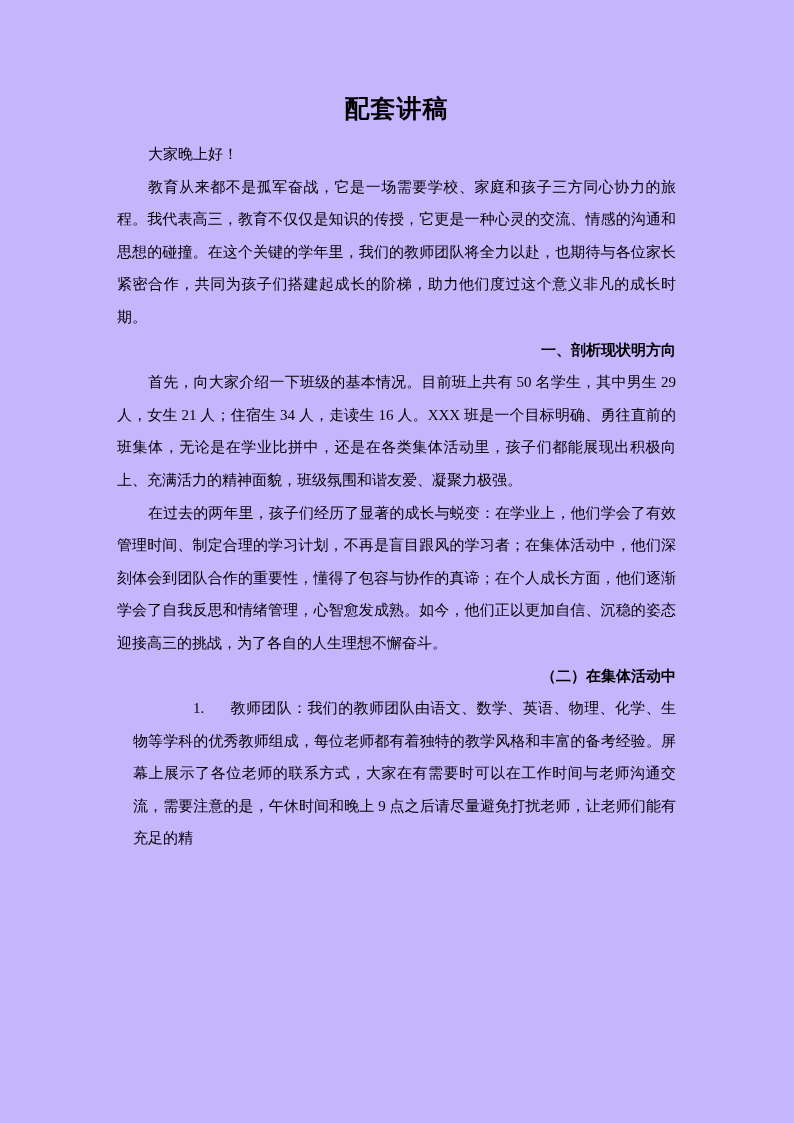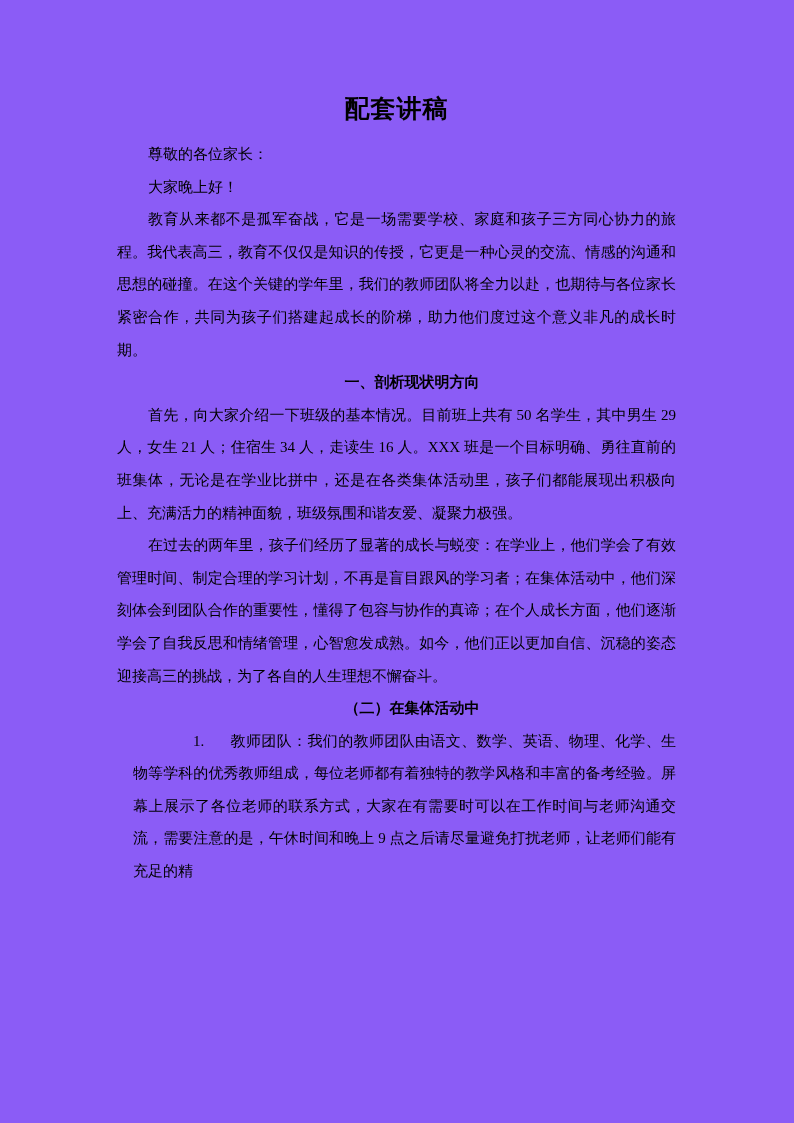--- a/index.html
+++ b/index.html
@@ -2,21 +2,21 @@
 <html><head>
 <meta charset="utf-8">
 <style>
   * { margin: 0; padding: 0; box-sizing: border-box; }
   html, body { background: #ffffff; }
   .page {
     position: relative;
     width: 794px;
     height: 1123px;
     margin: 0 auto;
-    background: #8b5cf6;
+    background: #c4b5fd;
     color: #000000;
     font-family: "Liberation Serif", "DejaVu Serif", serif;
     overflow: hidden;
   }
   .content {
     padding: 90px 118px 0 117px;
   }
   .doc-title {
     font-size: 25px;
     font-weight: bold;
@@ -27,21 +27,21 @@
   }
   .para {
     font-size: 15px;
     line-height: 32.6px;
     text-align: justify;
     text-indent: 31px;
     word-break: break-all;
   }
   .para.bold-heading {
     font-weight: bold;
-    text-align: center;
+    text-align: right;
   }
   .para.no-justify {
     text-align: left;
   }
   .list-item {
     font-size: 15px;
     line-height: 32.6px;
     text-align: justify;
     word-break: break-all;
     margin-left: 16px;
@@ -53,21 +53,20 @@
   }
 </style>
 </head>
 <body>
 
 <div class="page">
   <div class="content">
 
     <div class="doc-title">配套讲稿</div>
 
-    <p class="para no-justify">尊敬的各位家长：</p>
 
     <p class="para no-justify">大家晚上好！</p>
 
 
     <p class="para">教育从来都不是孤军奋战，它是一场需要学校、家庭和孩子三方同心协力的旅程。我代表高三，教育不仅仅是知识的传授，它更是一种心灵的交流、情感的沟通和思想的碰撞。在这个关键的学年里，我们的教师团队将全力以赴，也期待与各位家长紧密合作，共同为孩子们搭建起成长的阶梯，助力他们度过这个意义非凡的成长时期。</p>
 
     <p class="para bold-heading">一、剖析现状明方向</p>
 
 
     <p class="para">首先，向大家介绍一下班级的基本情况。目前班上共有 50 名学生，其中男生 29 人，女生 21 人；住宿生 34 人，走读生 16 人。XXX 班是一个目标明确、勇往直前的班集体，无论是在学业比拼中，还是在各类集体活动里，孩子们都能展现出积极向上、充满活力的精神面貌，班级氛围和谐友爱、凝聚力极强。</p>

